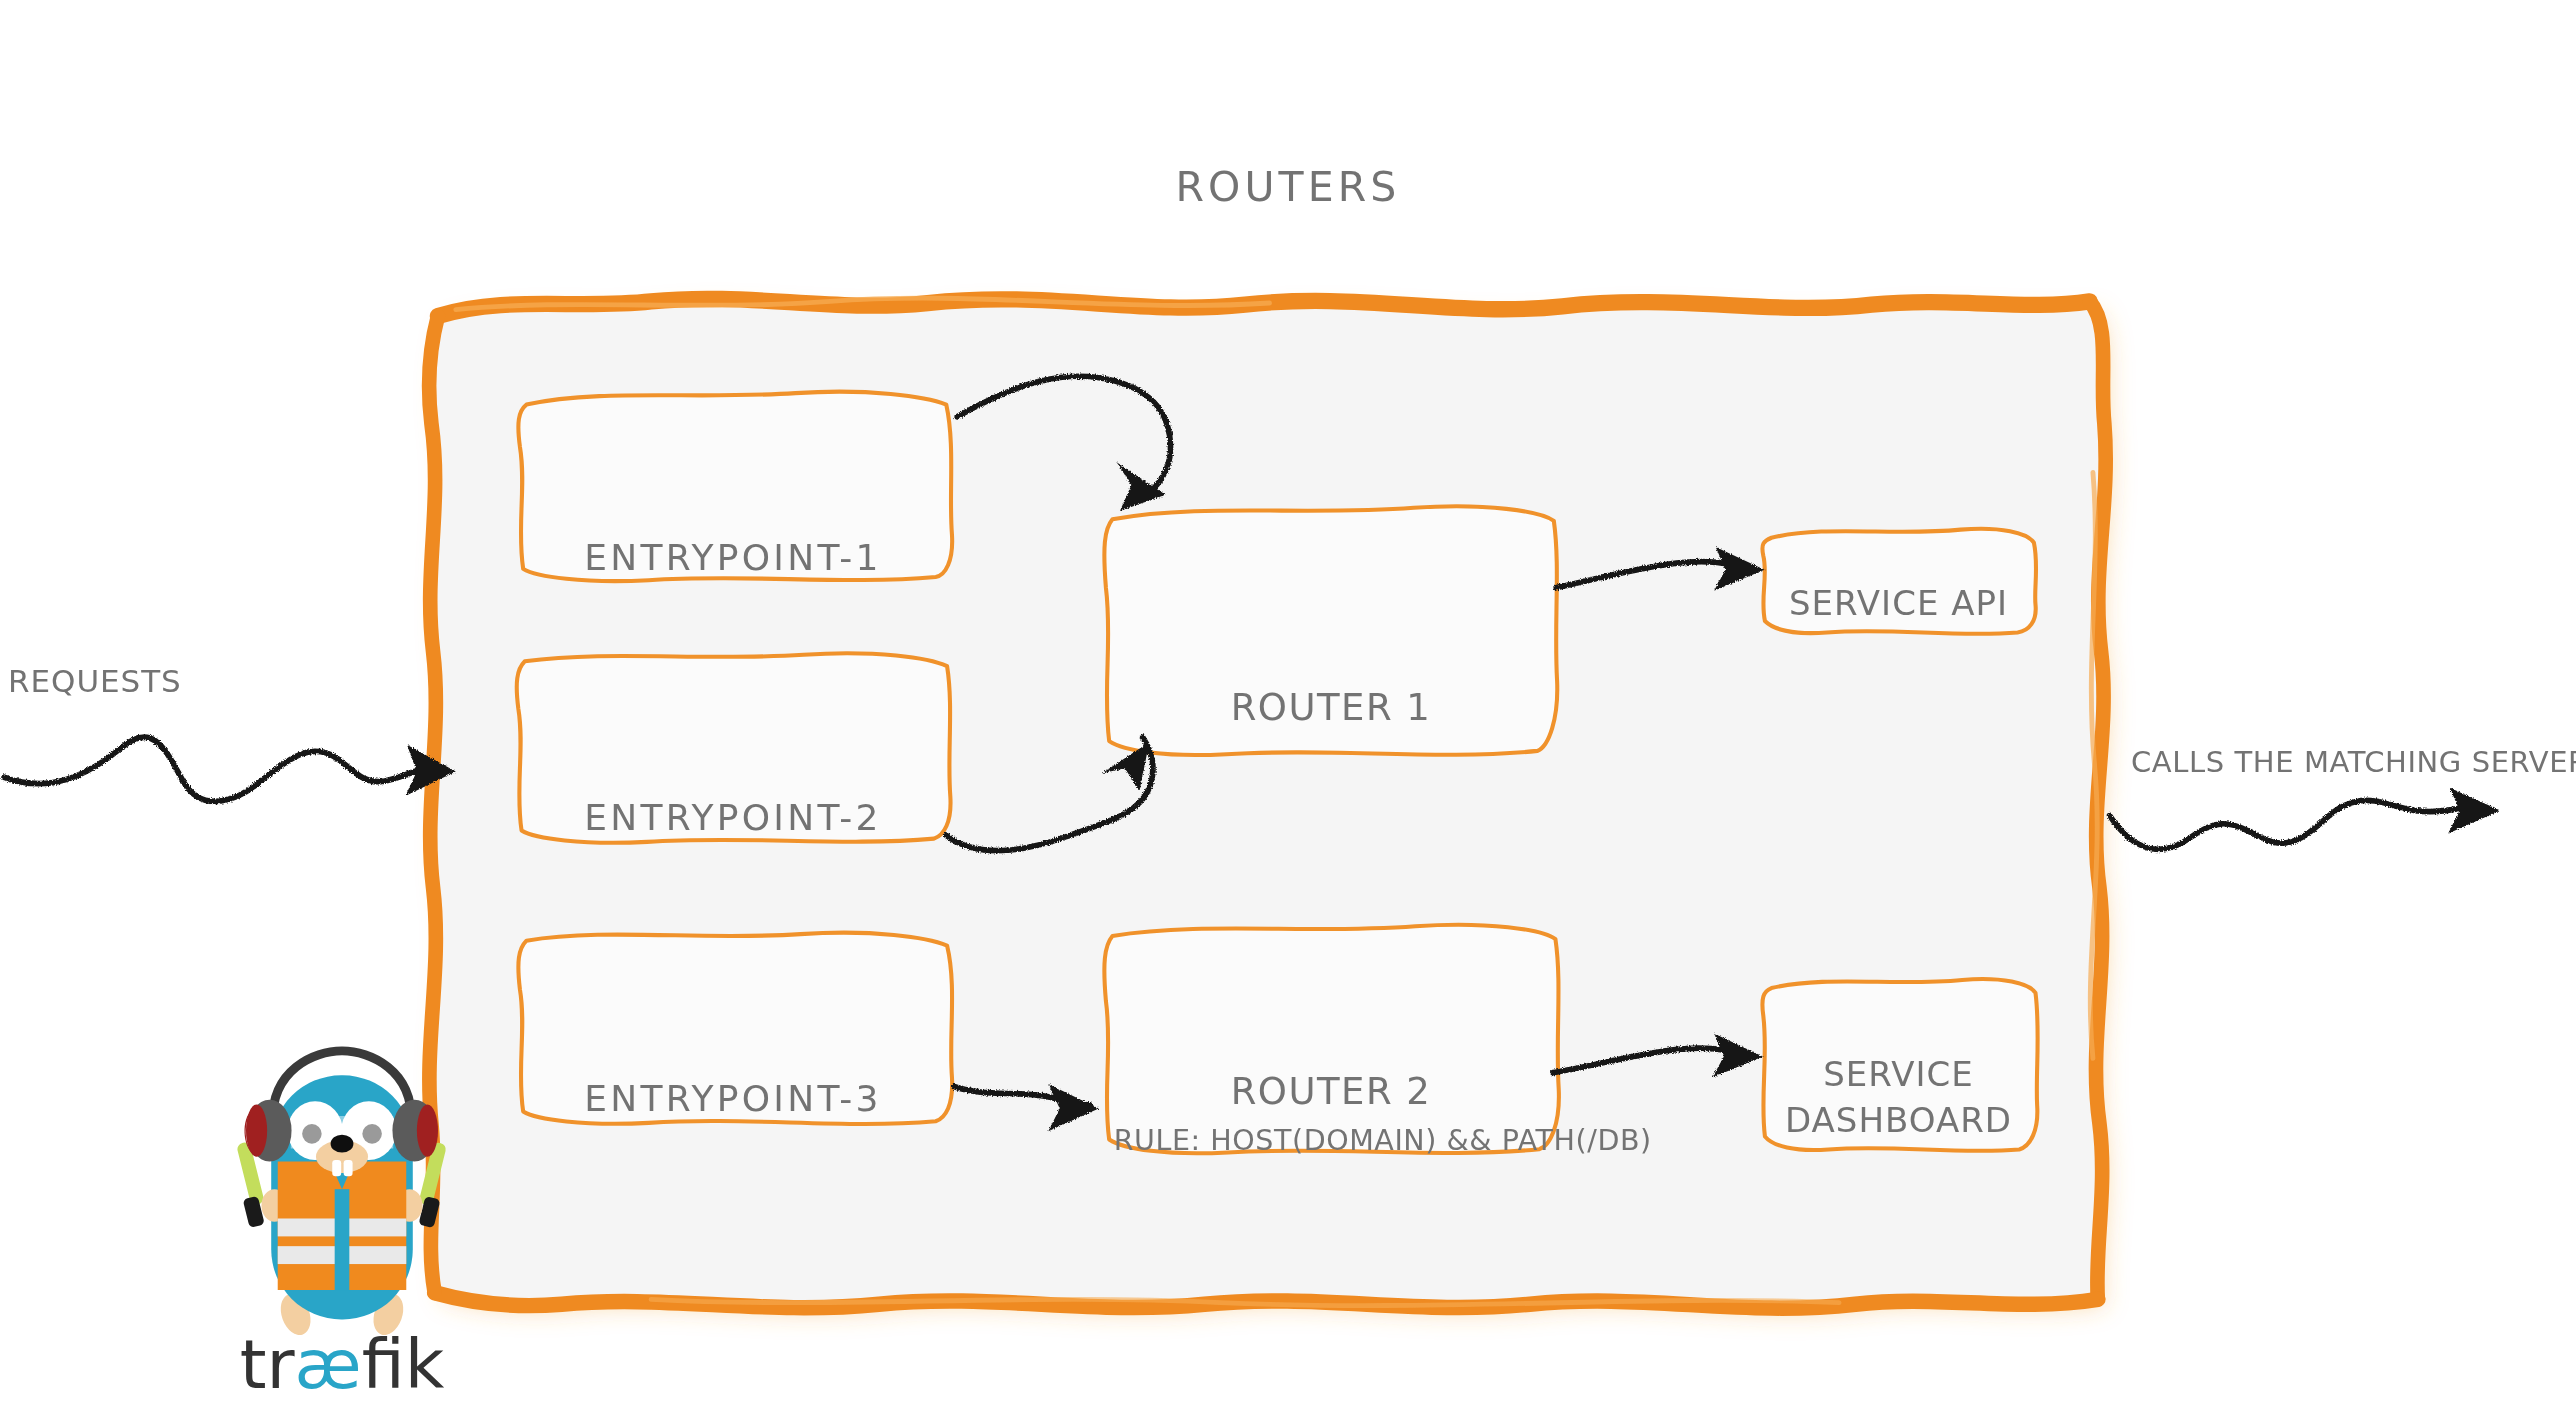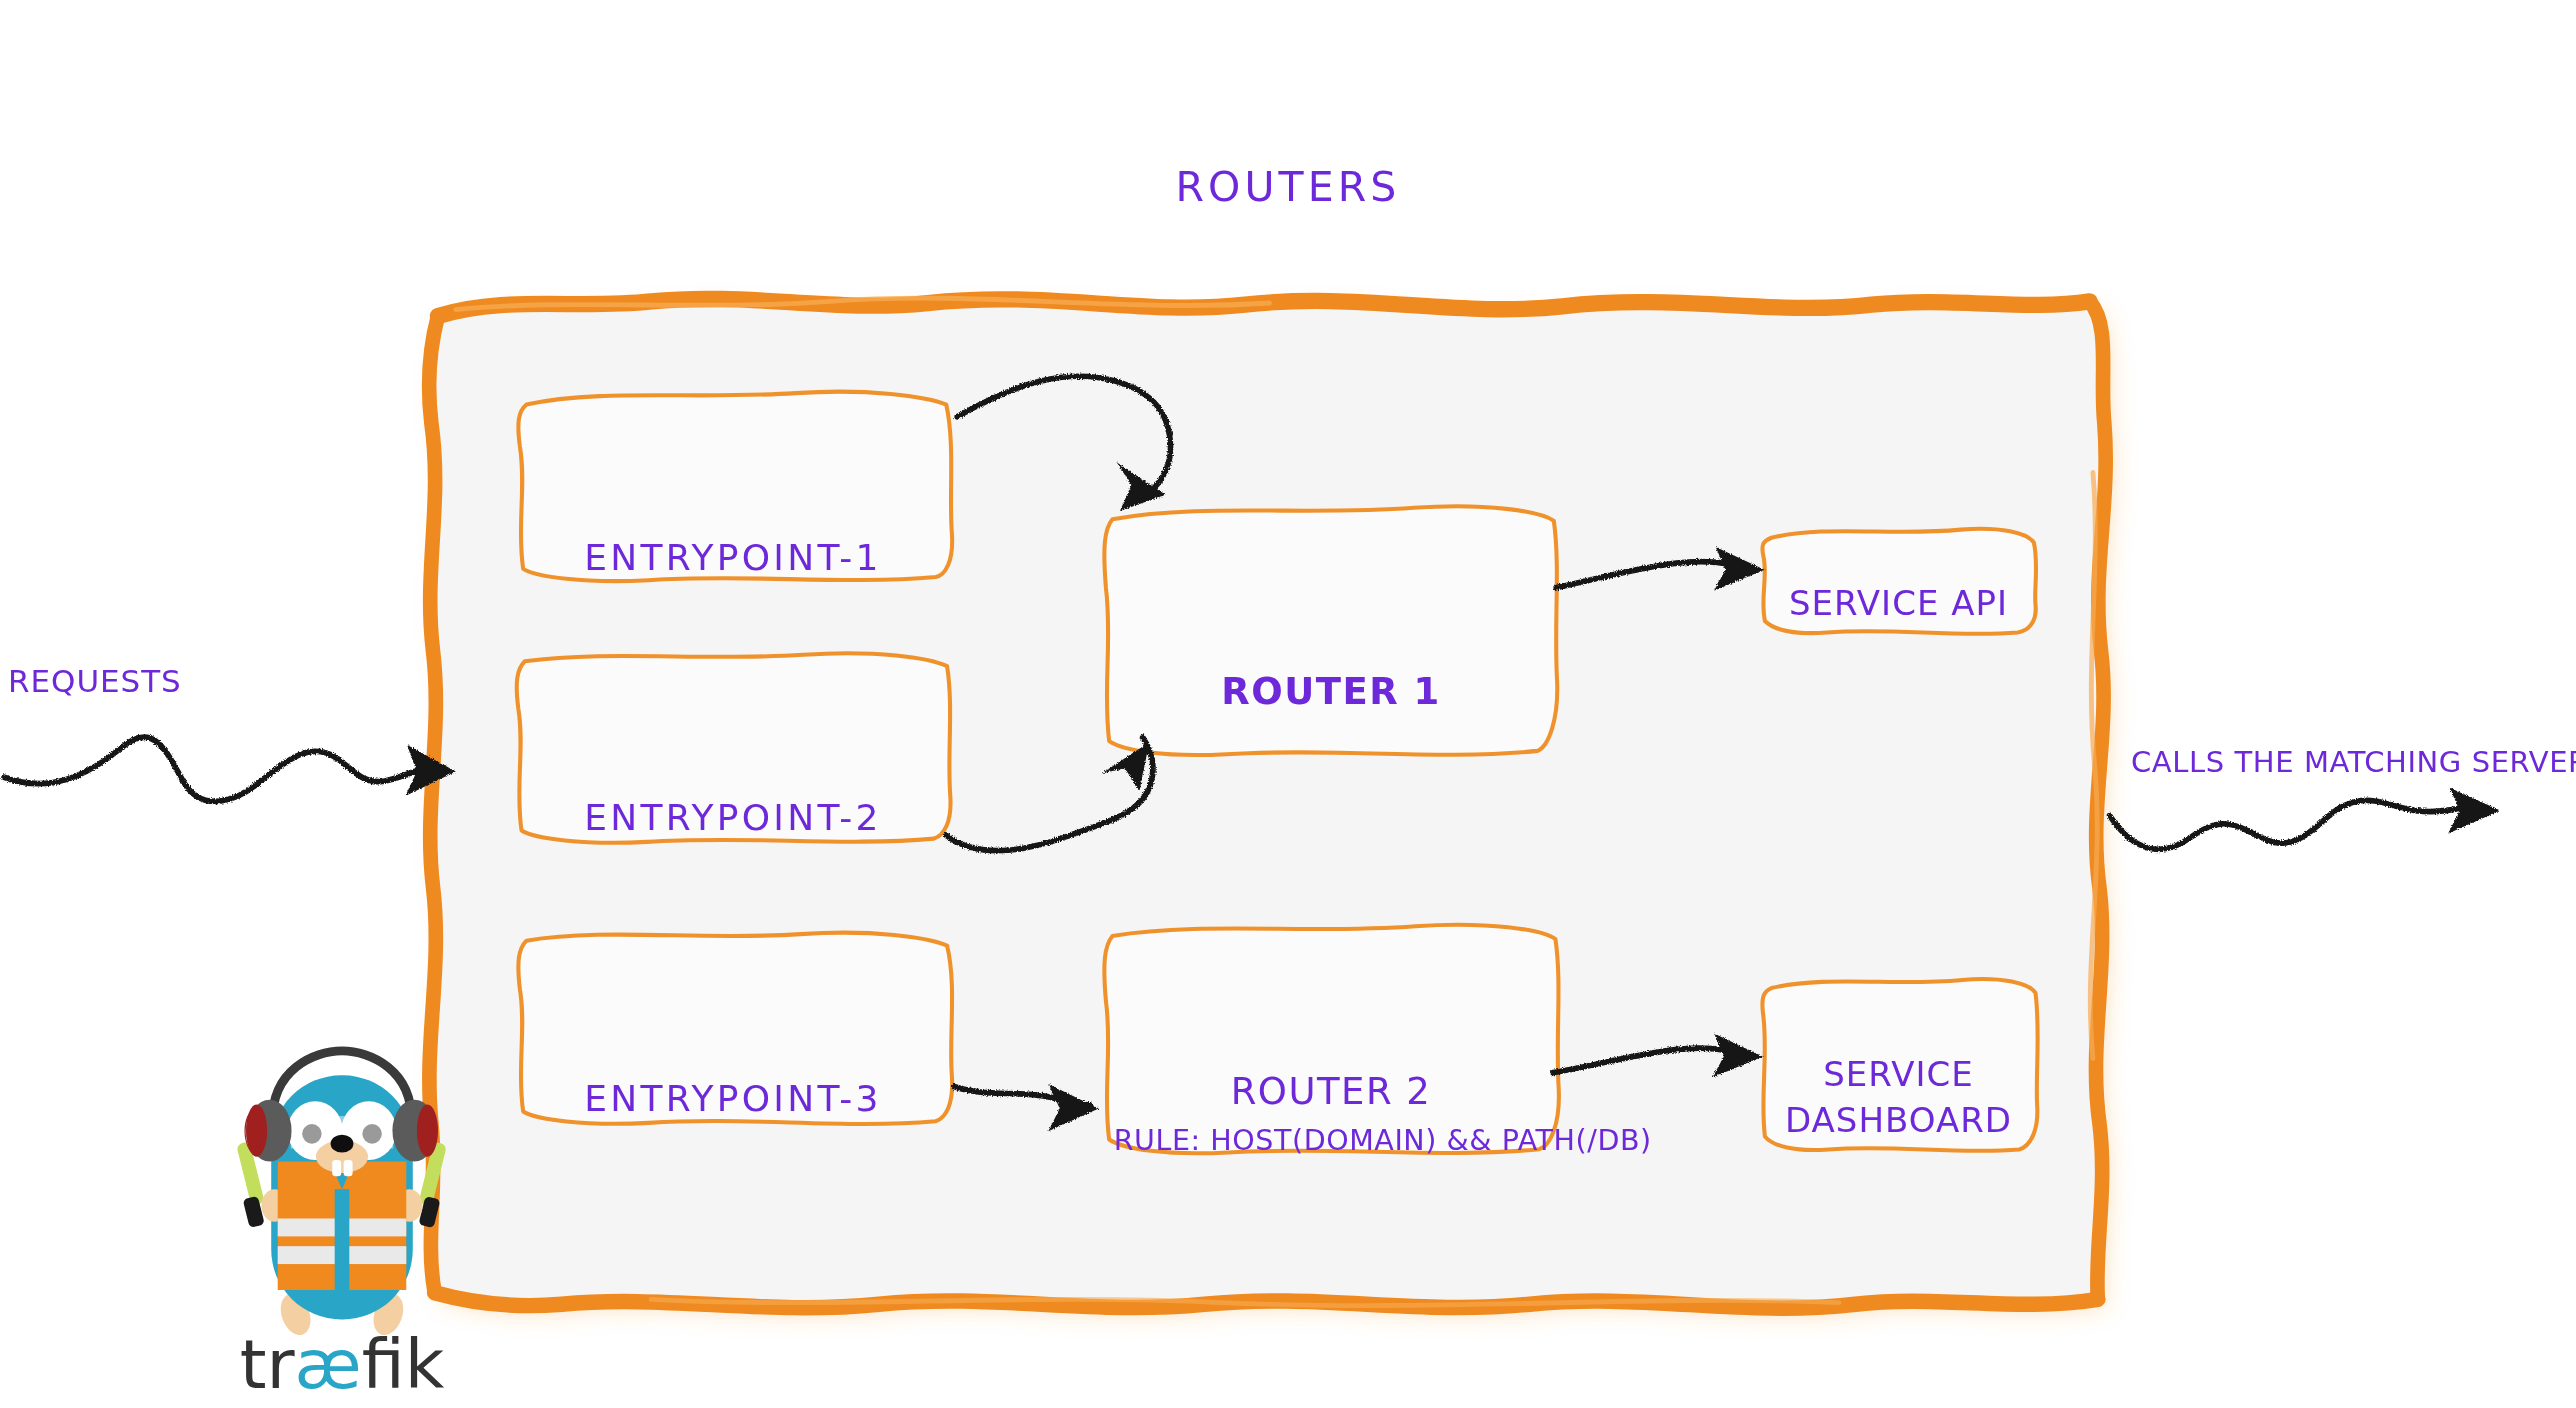--- a/index.html
+++ b/index.html
@@ -11,21 +11,21 @@
     width: 2576px;
     height: 1408px;
     position: relative;
     overflow: hidden;
     font-family: "DejaVu Sans", sans-serif;
   }
 
   
   .hand {
     font-family: "DejaVu Sans", sans-serif;
-    color: #6d28d9;
+    color: #737373;
     font-weight: 400;
     letter-spacing: 0.035em;
     white-space: pre;
   }
   
   .sc {
     text-transform: uppercase;
     font-variant: small-caps;
   }
 
@@ -87,21 +87,21 @@
   #entrypoint-3 { left: 513px;  top: 924px; }
 
   
   #router-1 { left: 1099px; top: 496px;  width: 464px; height: 269px; }
   #router-2 { left: 1099px; top: 916px; width: 464px; height: 244px; }
   .router-title {
     font-size: 37px;
     letter-spacing: 0.04em;
     margin-bottom: 8.1px;
   }
-  #router-1 .router-title { margin-bottom: 52px; font-weight: bold; }
+  #router-1 .router-title { margin-bottom: 36px; }
   .router-line {
     font-size: 31px;
     letter-spacing: 0.02em;
     line-height: 1.25;
   }
   #router-2 .router-line { font-size: 28.5px; line-height: 1.35; }
 
   
   #service-api { left: 1758px; top: 521px;  width: 281px; height: 106px; }
   #service-dashboard { left: 1758px; top: 973px; width: 281px; height: 171px; }

